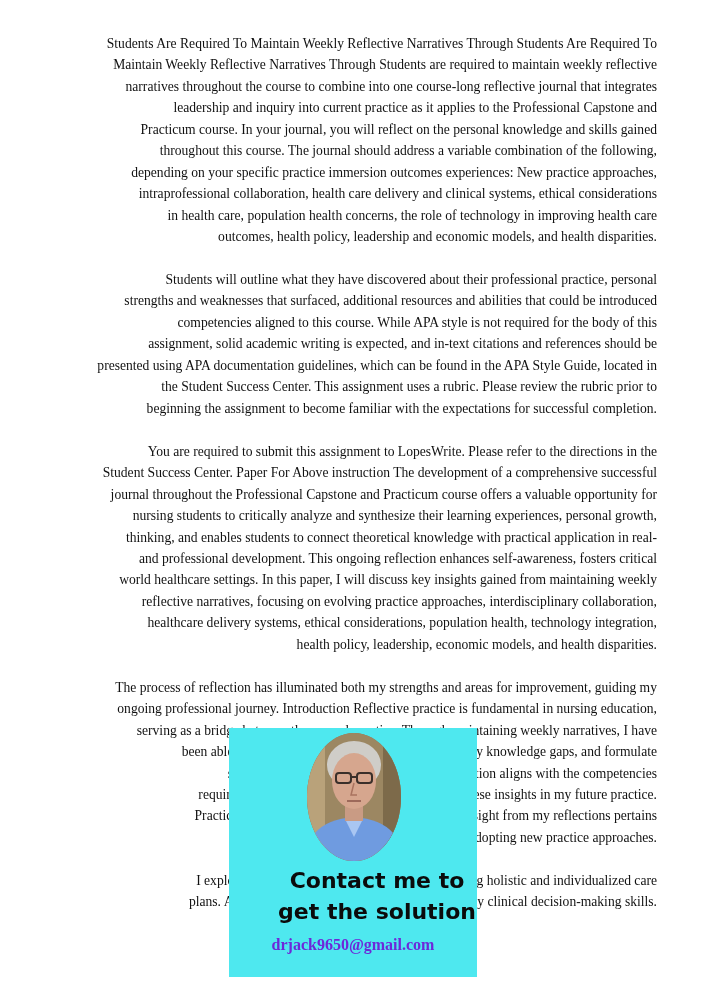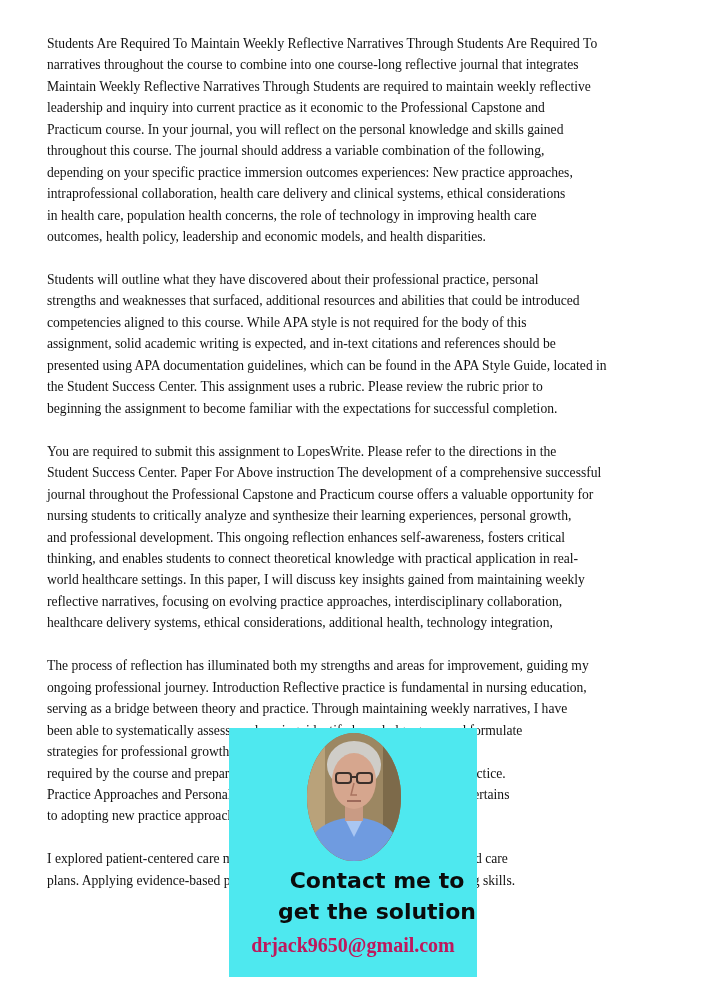--- a/index.html
+++ b/index.html
@@ -16,20 +16,21 @@
       color: #111111;
     }
     .page {
       position: absolute;
       left: 47px;
       top: 33px;
       width: 610px;
     }
     .para {
       margin: 0 0 21.5px 0;
+      text-align: right;
     }
     .line {
       display: block;
       font-size: 13.6px;
       line-height: 21.45px;
       white-space: nowrap;
       letter-spacing: 0;
     }
     .overlay {
       position: absolute;
@@ -63,35 +64,35 @@
     }
     .cta1 { top: 138px; }
     .cta2 { top: 169px; }
     .email {
       position: absolute;
       left: 0;
       top: 204px;
       width: 248px;
       font-family: "Liberation Serif", "DejaVu Serif", serif;
       font-weight: bold;
-      font-size: 20px;
-      color: #be185d;
+      font-size: 16px;
+      color: #6d28d9;
       line-height: 26px;
     }
   </style>
 </head>
 <body>
 
 <div class="page">
 
   <p class="para">
     <span class="line">Students Are Required To Maintain Weekly Reflective Narratives Through Students Are Required To</span>
+    <span class="line">Maintain Weekly Reflective Narratives Through Students are required to maintain weekly reflective</span>
     <span class="line">narratives throughout the course to combine into one course-long reflective journal that integrates</span>
-    <span class="line">Maintain Weekly Reflective Narratives Through Students are required to maintain weekly reflective</span>
-    <span class="line">leadership and inquiry into current practice as it economic to the Professional Capstone and</span>
+    <span class="line">leadership and inquiry into current practice as it applies to the Professional Capstone and</span>
     <span class="line">Practicum course. In your journal, you will reflect on the personal knowledge and skills gained</span>
     <span class="line">throughout this course. The journal should address a variable combination of the following,</span>
     <span class="line">depending on your specific practice immersion outcomes experiences: New practice approaches,</span>
     <span class="line">intraprofessional collaboration, health care delivery and clinical systems, ethical considerations</span>
     <span class="line">in health care, population health concerns, the role of technology in improving health care</span>
     <span class="line">outcomes, health policy, leadership and economic models, and health disparities.</span>
   </p>
 
   <p class="para">
     <span class="line">Students will outline what they have discovered about their professional practice, personal</span>
@@ -101,25 +102,26 @@
     <span class="line">presented using APA documentation guidelines, which can be found in the APA Style Guide, located in</span>
     <span class="line">the Student Success Center. This assignment uses a rubric. Please review the rubric prior to</span>
     <span class="line">beginning the assignment to become familiar with the expectations for successful completion.</span>
   </p>
 
   <p class="para">
     <span class="line">You are required to submit this assignment to LopesWrite. Please refer to the directions in the</span>
     <span class="line">Student Success Center. Paper For Above instruction The development of a comprehensive successful</span>
     <span class="line">journal throughout the Professional Capstone and Practicum course offers a valuable opportunity for</span>
     <span class="line">nursing students to critically analyze and synthesize their learning experiences, personal growth,</span>
+    <span class="line">thinking, and enables students to connect theoretical knowledge with practical application in real-</span>
     <span class="line">and professional development. This ongoing reflection enhances self-awareness, fosters critical</span>
-    <span class="line">thinking, and enables students to connect theoretical knowledge with practical application in real-</span>
     <span class="line">world healthcare settings. In this paper, I will discuss key insights gained from maintaining weekly</span>
     <span class="line">reflective narratives, focusing on evolving practice approaches, interdisciplinary collaboration,</span>
-    <span class="line">healthcare delivery systems, ethical considerations, additional health, technology integration,</span>
+    <span class="line">healthcare delivery systems, ethical considerations, population health, technology integration,</span>
+    <span class="line">health policy, leadership, economic models, and health disparities.</span>
   </p>
 
   <p class="para">
     <span class="line">The process of reflection has illuminated both my strengths and areas for improvement, guiding my</span>
     <span class="line">ongoing professional journey. Introduction Reflective practice is fundamental in nursing education,</span>
     <span class="line">serving as a bridge between theory and practice. Through maintaining weekly narratives, I have</span>
     <span class="line">been able to systematically assess my learning, identify knowledge gaps, and formulate</span>
     <span class="line">strategies for professional growth. This reflection aligns with the competencies</span>
     <span class="line">required by the course and prepares me to apply these insights in my future practice.</span>
     <span class="line">Practice Approaches and Personal Growth A key insight from my reflections pertains</span>

